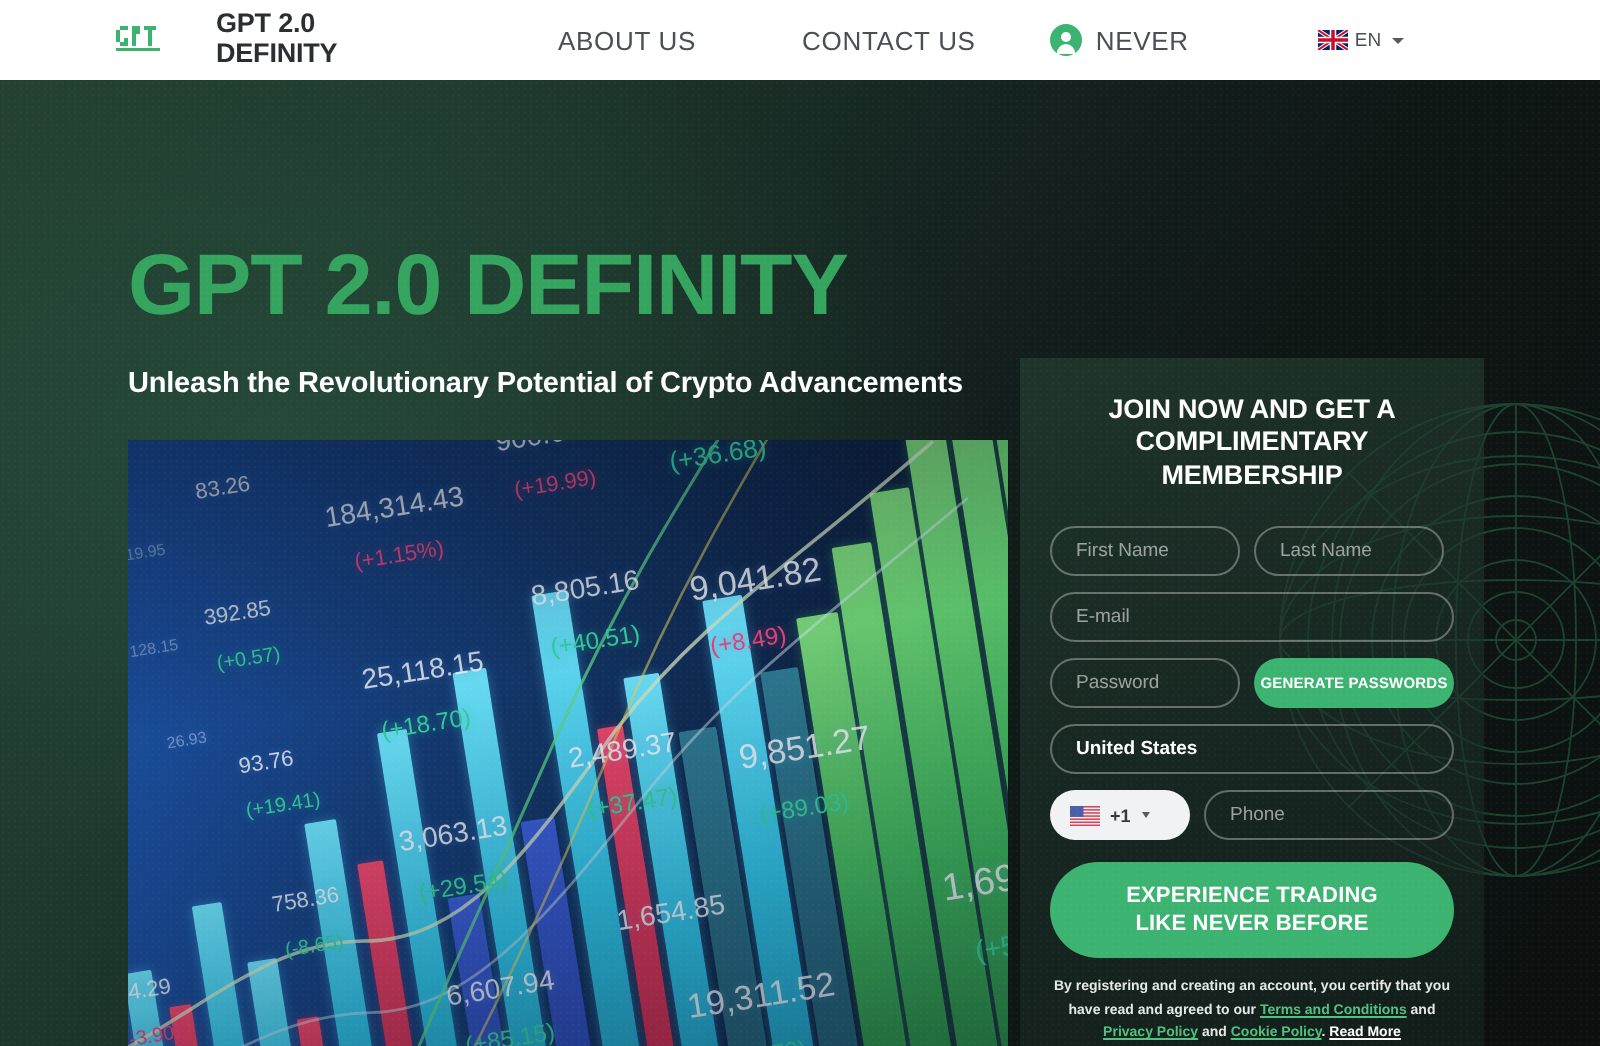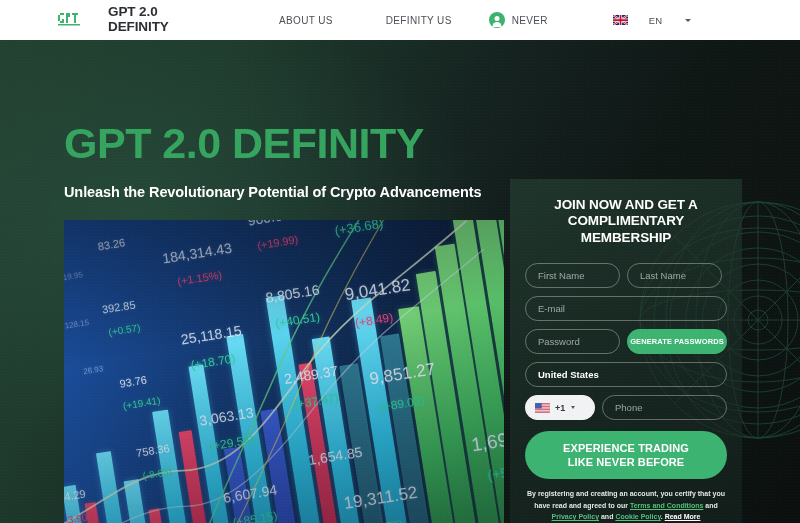--- a/index.html
+++ b/index.html
@@ -44,21 +44,21 @@
     letter-spacing: -0.1px;
   }
 
   .nav {
     display: flex;
     align-items: center;
     margin-left: 93px;
     gap: 0;
   }
   .nav-link {
-    font-size: 10px;
+    font-size: 13px;
     color: #4a4f55;
     letter-spacing: 0.35px;
     text-decoration: none;
     cursor: pointer;
     white-space: nowrap;
   }
   .nav-gap-1 { width: 53px; }
   .nav-gap-2 { width: 37px; }
   .nav-gap-3 { width: 28px; }
   .nav-gap-4 { width: 37px; }
@@ -105,21 +105,21 @@
     border-radius: 13px;
     padding: 7px 15px;
     cursor: pointer;
     font-family: "Liberation Sans", sans-serif;
     white-space: nowrap;
   }
 
   .lang-wrap {
     display: flex;
     align-items: center;
-    gap: 21px;
+    gap: 3px;
     cursor: pointer;
   }
   .flag-uk { width: 15px; height: 10px; display: block; flex: none; }
   .lang-label { font-size: 9.5px; color: #4a4f55; }
   .caret {
     width: 0; height: 0;
     border-left: 3px solid transparent;
     border-right: 3px solid transparent;
     border-top: 3.5px solid #55595e;
     margin-left: 2px;
@@ -366,21 +366,21 @@
           <rect x="0" y="11" width="22" height="1.5"></rect>
         </g>
       </svg>
     </span>
     <div class="brand-name">GPT 2.0 DEFINITY</div>
   </div>
 
   <div class="nav">
     <a class="nav-link">ABOUT US</a>
     <span class="nav-gap-1"></span>
-    <a class="nav-link">DEFINITY US</a>
+    <a class="nav-link">CONTACT US</a>
     <span class="nav-gap-2"></span>
     <div class="login-wrap">
       <span class="user-circle"></span>
       <span class="nav-link">NEVER</span>
     </div>
     <span class="nav-gap-3"></span>
     <span class="nav-gap-4"></span>
     <div class="lang-wrap">
       <span>
         <svg class="flag-uk" viewBox="0 0 60 40" aria-hidden="true">

